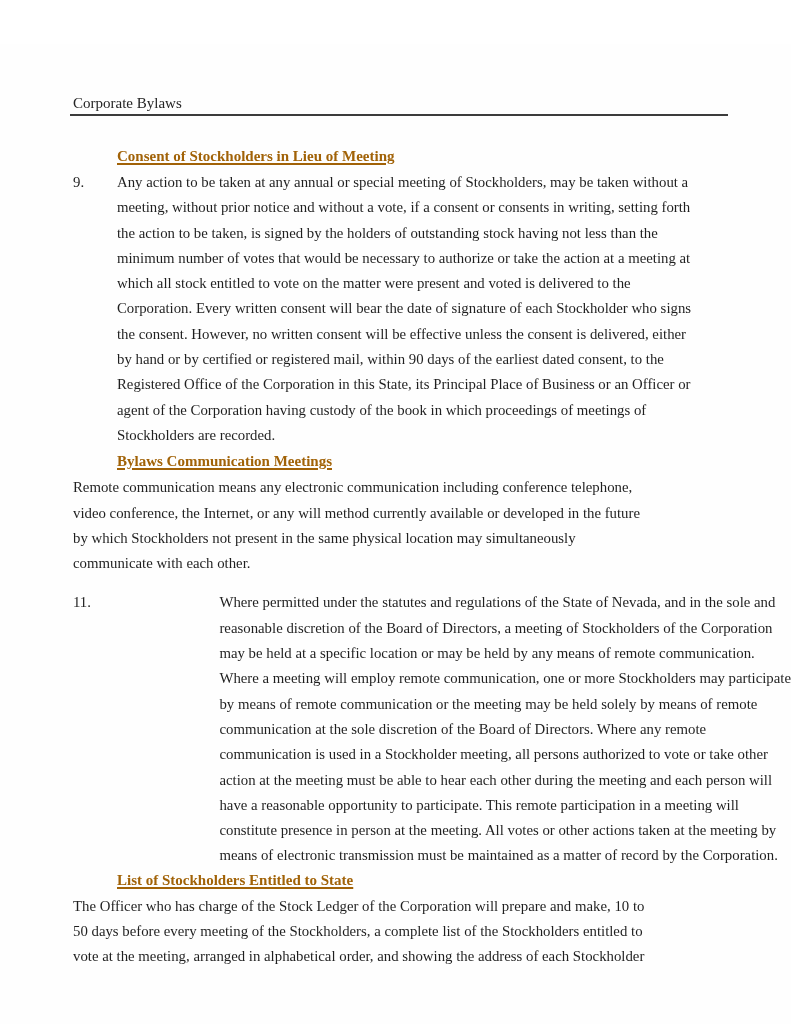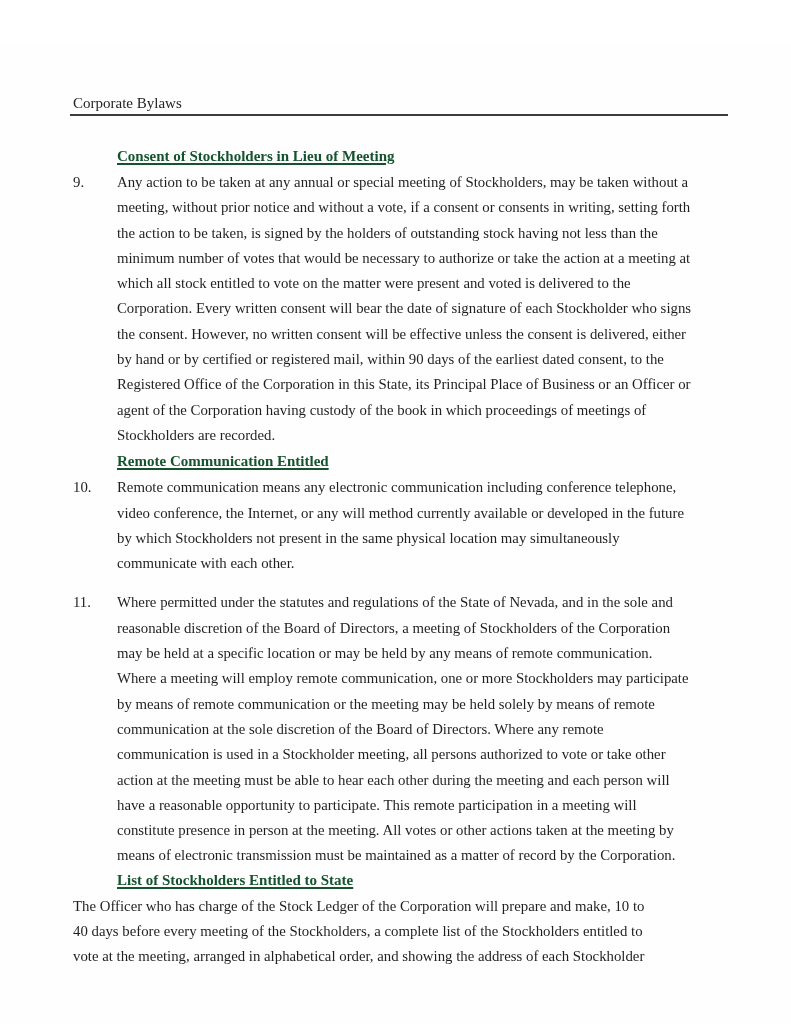--- a/index.html
+++ b/index.html
@@ -31,40 +31,40 @@
     margin-left: 73px;
   }
   .sh {
     margin-left: 44px;
     font-weight: bold;
     font-size: 15px;
     line-height: 20px;
     text-decoration: underline;
     text-decoration-thickness: 1.5px;
     text-underline-offset: 2px;
-    color: #14532d;
+    color: #a16207;
   }
   .sh1 { margin-top: 30px; }
   .sh2 { margin-top: 3px; }
   .sh3 { margin-top: 1px; }
   .item {
     display: flex;
     font-size: 14.8px;
     line-height: 25.3px;
     color: #1f1f1f;
   }
   .item .num {
     width: 44px;
     flex-shrink: 0;
   }
   .item .text {
     white-space: pre;
   }
   .mt-item   { margin-top: 4px; }
-  .mt-item-gap { margin-top: 14px; }
+  .mt-item-gap { margin-top: 14px; justify-content: space-between; }
 </style>
 </head>
 <body>
 
 <div class="page">
 
   <div class="header">Corporate Bylaws</div>
 
   <div class="content">
 
@@ -80,23 +80,22 @@
 Corporation. Every written consent will bear the date of signature of each Stockholder who signs
 the consent. However, no written consent will be effective unless the consent is delivered, either
 by hand or by certified or registered mail, within 90 days of the earliest dated consent, to the
 Registered Office of the Corporation in this State, its Principal Place of Business or an Officer or
 agent of the Corporation having custody of the book in which proceedings of meetings of
 Stockholders are recorded.</span>
       </div>
     </div>
 
     <div>
-      <div class="sh sh2">Remote Communication Entitled</div>
+      <div class="sh sh2">Bylaws Communication Meetings</div>
       <div class="item mt-item">
-        <span class="num">10.</span>
         <span class="text">Remote communication means any electronic communication including conference telephone,
 video conference, the Internet, or any will method currently available or developed in the future
 by which Stockholders not present in the same physical location may simultaneously
 communicate with each other.</span>
       </div>
       <div class="item mt-item-gap">
         <span class="num">11.</span>
         <span class="text">Where permitted under the statutes and regulations of the State of Nevada, and in the sole and
 reasonable discretion of the Board of Directors, a meeting of Stockholders of the Corporation
 may be held at a specific location or may be held by any means of remote communication.
@@ -108,19 +107,19 @@
 have a reasonable opportunity to participate. This remote participation in a meeting will
 constitute presence in person at the meeting. All votes or other actions taken at the meeting by
 means of electronic transmission must be maintained as a matter of record by the Corporation.</span>
       </div>
     </div>
 
     <div>
       <div class="sh sh3">List of Stockholders Entitled to State</div>
       <div class="item mt-item">
         <span class="text">The Officer who has charge of the Stock Ledger of the Corporation will prepare and make, 10 to
-40 days before every meeting of the Stockholders, a complete list of the Stockholders entitled to
+50 days before every meeting of the Stockholders, a complete list of the Stockholders entitled to
 vote at the meeting, arranged in alphabetical order, and showing the address of each Stockholder</span>
       </div>
     </div>
 
   </div>
 </div>
 
 </body></html>

